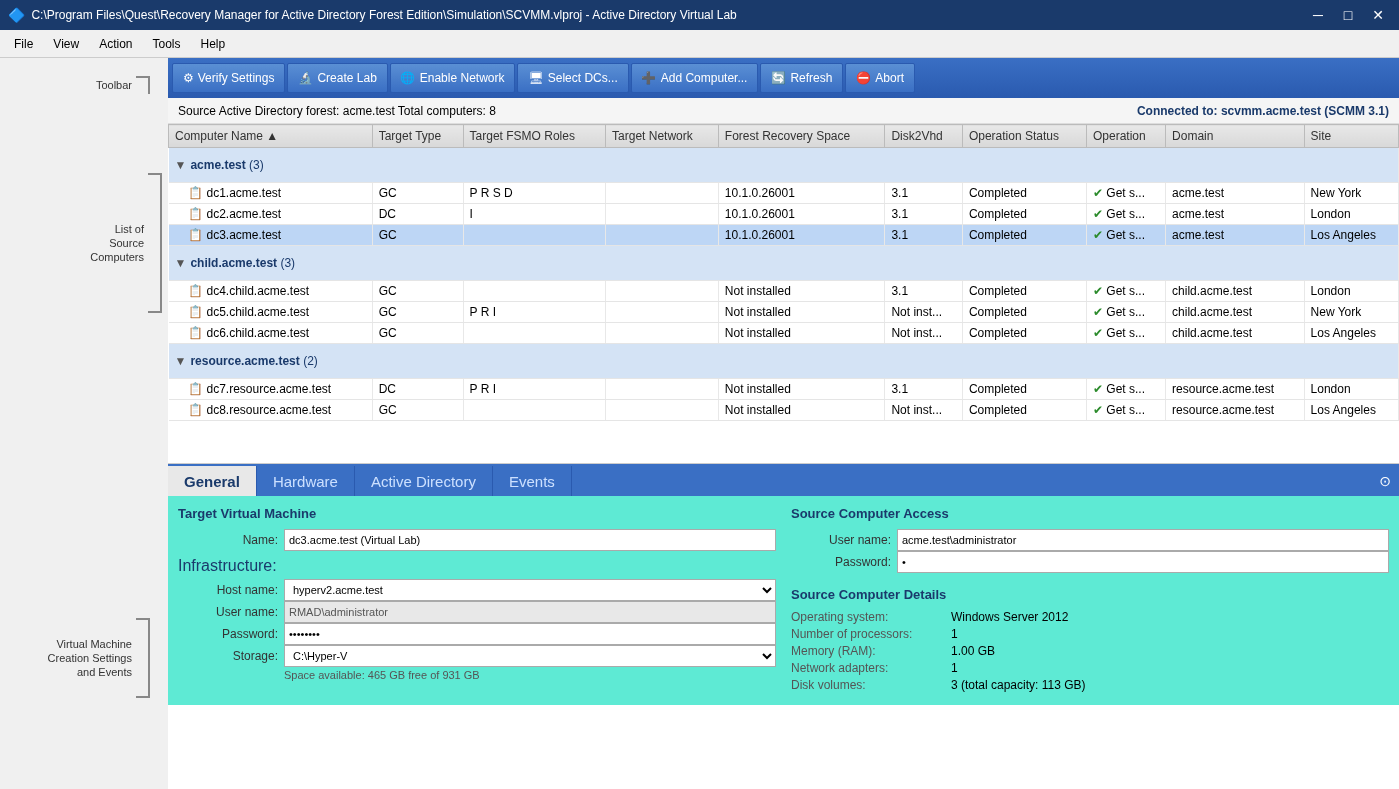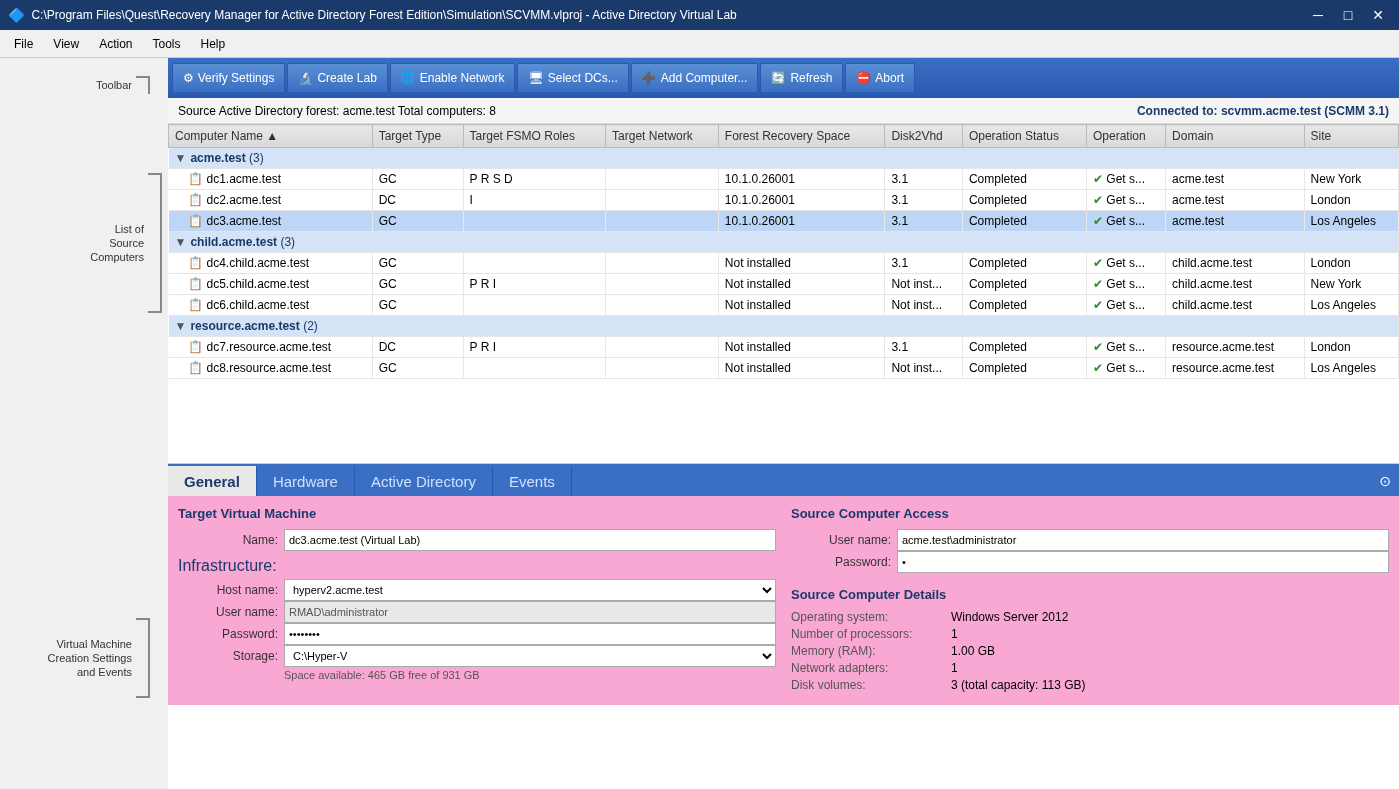--- a/index.html
+++ b/index.html
@@ -112,21 +112,21 @@
       border-bottom: 1px solid #e5e5e5;
       border-right: 1px solid #e8e8e8;
       padding: 3px 6px;
       white-space: nowrap;
     }
     .group-row {
       background: #d4e3f5;
       font-weight: bold;
       color: #1a3a6b;
     }
-    .group-row td { padding: 3px 6px; }
+    .group-row td { padding: 10px 6px; }
     .data-row.selected { background: #bdd6f5; }
 
     
     .bottom-panel {
       background: #e8e8e8;
       border-top: 2px solid #3a6fc4;
     }
     .tab-bar {
       background: #3a6fc4;
       display: flex;
@@ -154,21 +154,21 @@
       padding: 0 8px;
       cursor: pointer;
       font-size: 14px;
     }
 
     
     .form-area {
       display: flex;
       padding: 10px;
       gap: 15px;
-      background: #f9a8d4;
+      background: #5eead4;
     }
     .form-left { flex: 1; }
     .form-right { flex: 1; }
     .form-section-title {
       color: #1a3a6b;
       font-weight: bold;
       font-size: 13px;
       margin-bottom: 8px;
     }
     .form-row {

